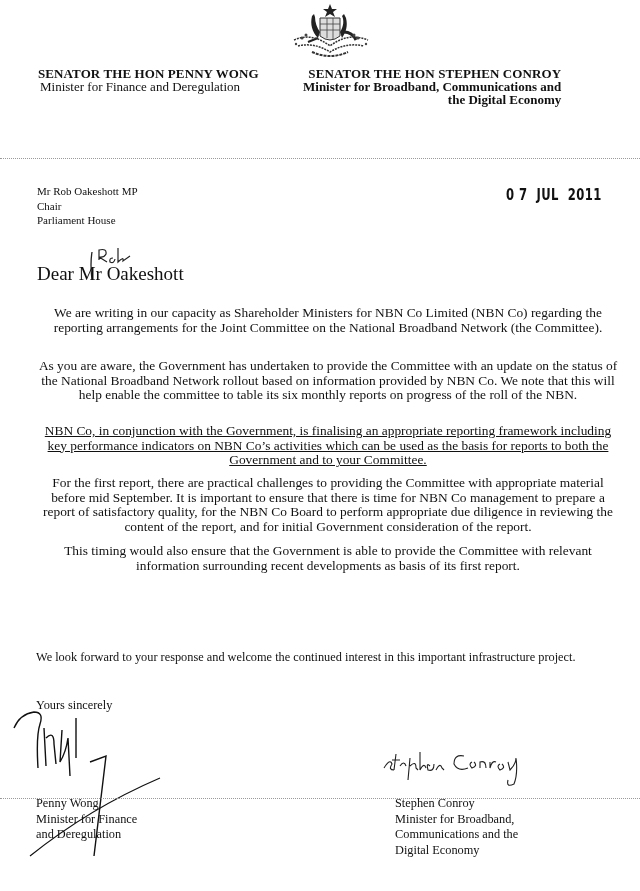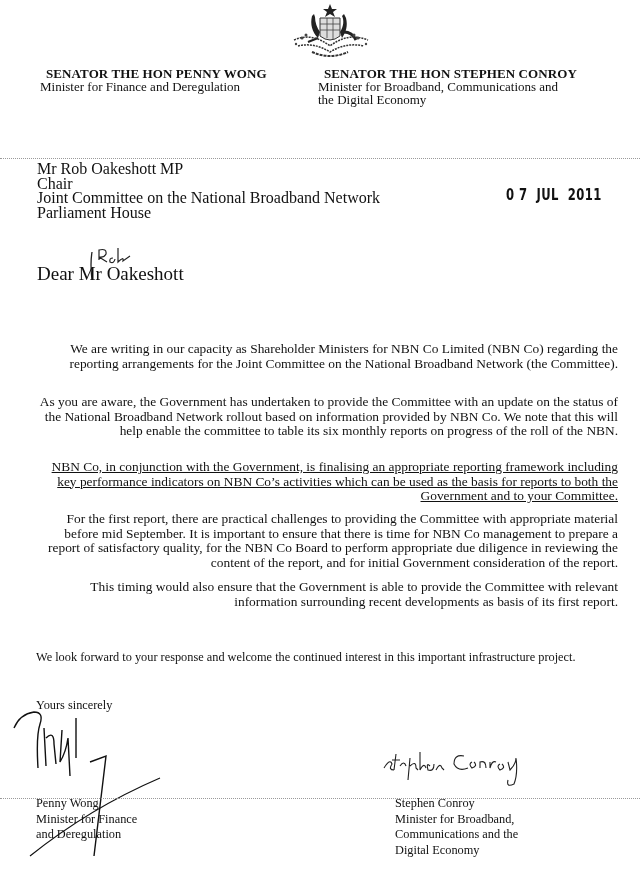--- a/index.html
+++ b/index.html
@@ -1,31 +1,31 @@
 <!DOCTYPE html>
 <html><head>
 <meta charset="utf-8">
 <style>
   html, body { margin:0; padding:0; background:#ffffff; }
   body { width:640px; height:891px; position:relative; overflow:hidden;
          font-family:"Liberation Serif", "DejaVu Serif", serif; color:#111; }
   .abs { position:absolute; }
   .crest { left:282px; top:2px; width:96px; height:62px; }
   .sender { font-size:13px; line-height:13px; }
-  .sender .name { font-weight:bold; letter-spacing:0.1px;margin-left:8px; }
+  .sender .name { font-weight:bold; letter-spacing:0.1px; }
   .s-left { left:38px; top:67px; }
-  .s-right { left:316px; top:67px; }
+  .s-right { left:301px; top:67px;text-align:right; }
   .s-left .role { padding-left:2px; }
-  .s-right .role { padding-left:2px; }
+  .s-right .role { padding-left:2px;font-weight:bold; }
   .dotted { left:0; width:640px; height:0; border-top:1px dotted #9a9a9a; }
-  .recipient { left:37px; top:162px; font-size:16px; line-height:14.6px; }
+  .recipient { left:37px; top:184px; font-size:11px; line-height:14.6px; }
   .date-stamp { left:506px; top:186px; font-family:"DejaVu Sans Condensed","DejaVu Sans", sans-serif;
                 font-weight:bold; font-size:15px; letter-spacing:0.5px; transform:scaleX(0.86); transform-origin:left; }
   .salutation { left:37px; top:263px; font-size:19px; }
-  .para { left:38px; width:580px; font-size:13.4px; line-height:14.6px; text-align:right;margin-top:36px; }
+  .para { left:38px; width:580px; font-size:13.4px; line-height:14.6px; text-align:center; }
   .p1 { top:306px; }
   .p2 { top:359px; }
   .p3 { top:424px;text-decoration:underline; }
   .p4 { top:476px; }
   .p5 { top:544px; }
   .p6 { left:36px; top:649px; font-size:13.4px; line-height:16px; transform:scaleX(0.92); transform-origin:left; width:640px; }
   .closing { left:36px; top:697px; font-size:13.4px; transform:scaleX(0.92); transform-origin:left; }
   .sig-block { font-size:13.4px; line-height:15.6px; }
   .sb-left { left:36px; top:795px; transform:scaleX(0.92); transform-origin:left; }
   .sb-right { left:395px; top:795px; transform:scaleX(0.92); transform-origin:left; }
@@ -72,21 +72,20 @@
   <div class="name">SENATOR THE HON STEPHEN CONROY</div>
   <div class="role">Minister for Broadband, Communications and</div>
   <div class="role">the Digital Economy</div>
 </div>
 
 <div class="abs dotted" style="top:158px;"></div>
 
 <div class="abs recipient">
   <div>Mr Rob Oakeshott MP</div>
   <div>Chair</div>
-  <div>Joint Committee on the National Broadband Network</div>
   <div>Parliament House</div>
 </div>
 
 <div class="abs date-stamp" style="white-space:pre;">0 7  JUL  2011</div>
 
 <svg class="abs initial-svg" viewBox="0 0 60 40">
   <path d="M12,6 Q10,18 12,34" stroke="#222" stroke-width="1.3" fill="none"></path>
   <path d="M19,14 L19,4 Q27,2 26,8 Q24,12 19,11 L27,16" stroke="#222" stroke-width="1.2" fill="none"></path>
   <path d="M33,12 Q29,12 30,16 Q34,18 35,13" stroke="#222" stroke-width="1.2" fill="none"></path>
   <path d="M38,2 L38,16 Q44,10 43,15 L50,10" stroke="#222" stroke-width="1.2" fill="none"></path>

